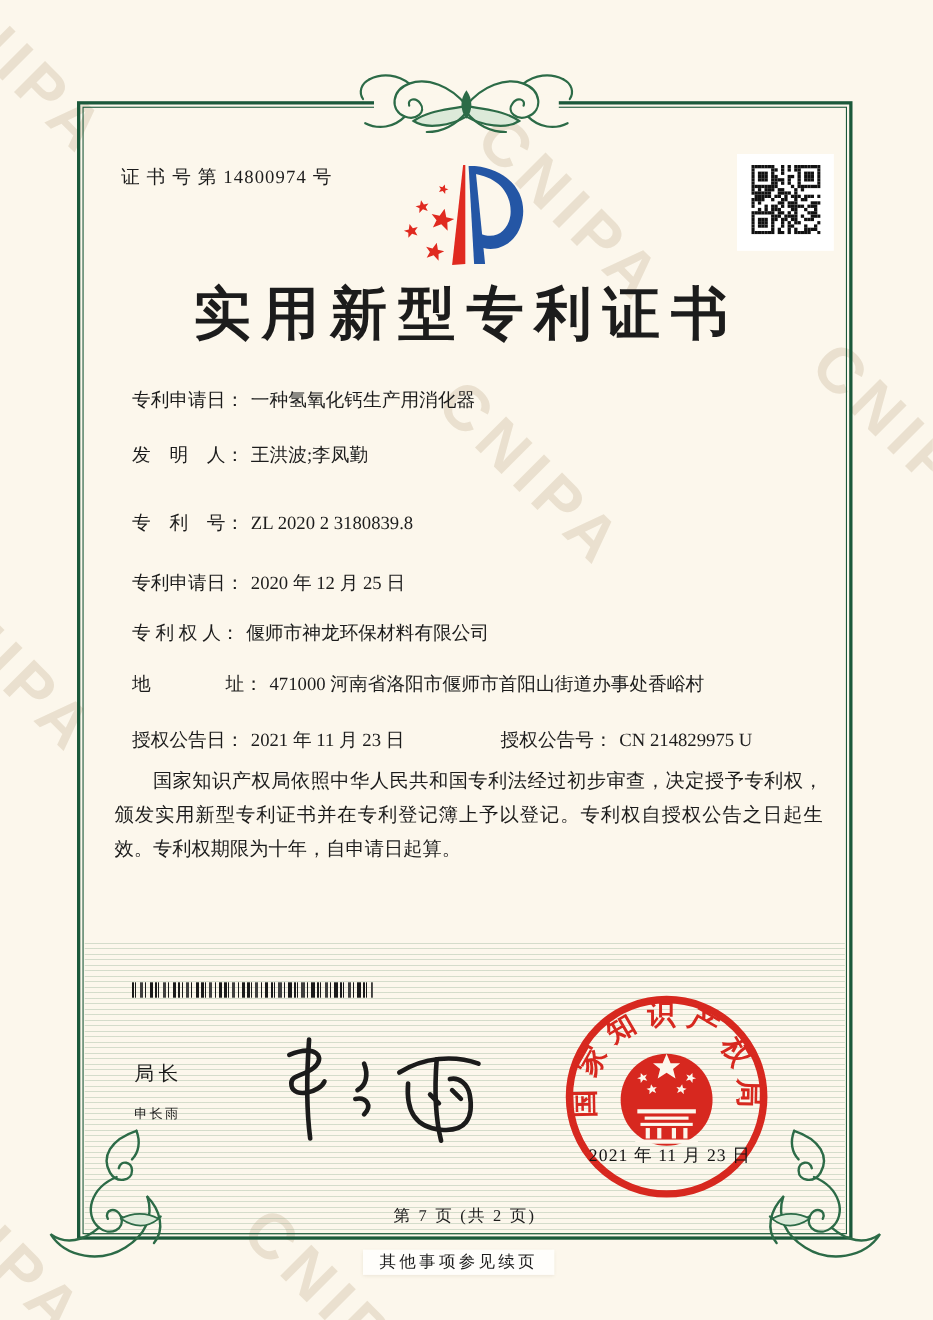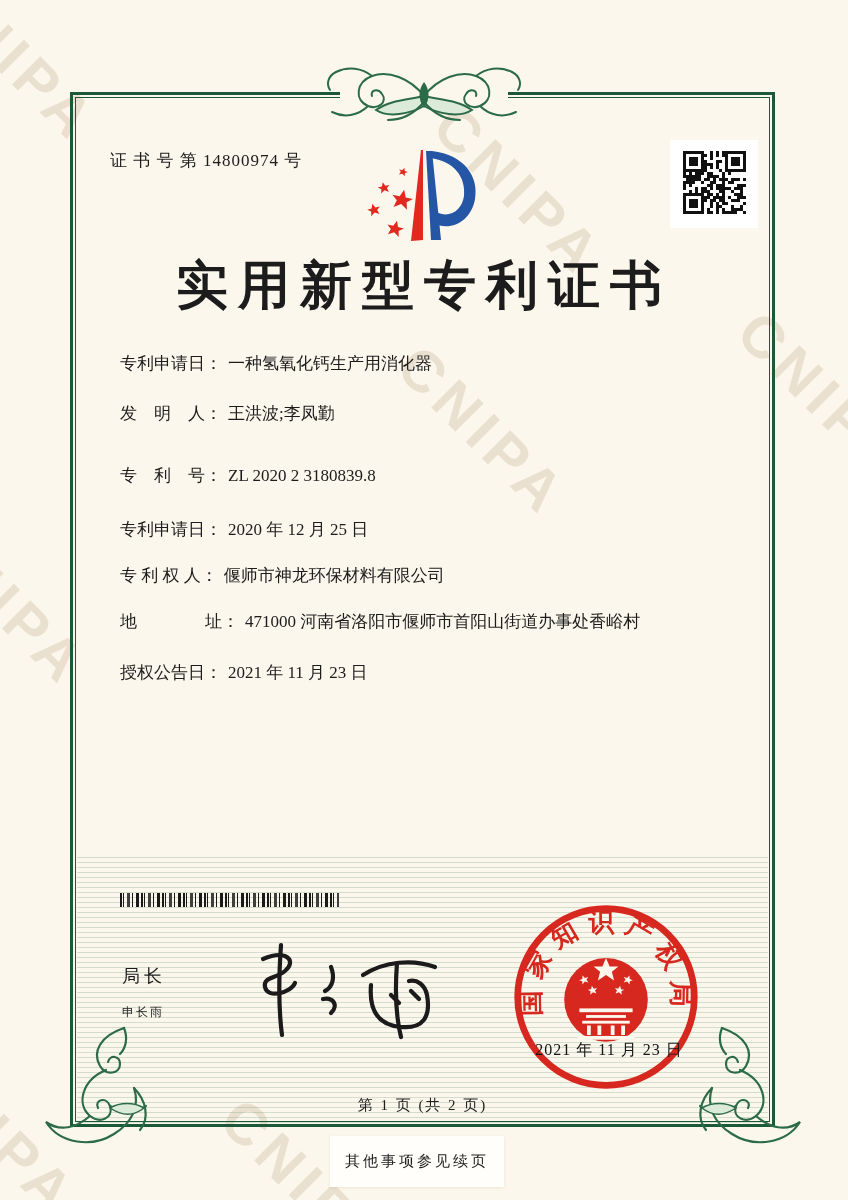--- a/index.html
+++ b/index.html
@@ -32,21 +32,21 @@
   .barcode{left:120px;top:893px;width:219px;height:14px;z-index:2;
     background:repeating-linear-gradient(90deg,#1a1a1a 0 2px,transparent 2px 3px,#1a1a1a 3px 4px,
     transparent 4px 7px,#40403f 7px 10px,transparent 10px 12px,#1a1a1a 12px 13px,transparent 13px 16px,
     #1a1a1a 16px 19px,transparent 19px 21px)}
   .signer-title{left:122px;top:964px;font-size:18px;letter-spacing:4px;z-index:2}
   .signer-name{left:122px;top:1004px;font-size:12px;letter-spacing:2px;z-index:2}
   .signature{left:235px;top:933px;z-index:2}
   .seal{left:511px;top:902px;width:190px;height:190px;z-index:3}
   .seal-date{left:524px;top:1040px;width:170px;text-align:center;font-size:16px;z-index:3;color:#141414;letter-spacing:1px}
   .page-indicator{left:0;top:1096px;width:845px;text-align:center;font-size:15px;letter-spacing:2px;z-index:2}
-  .note{left:330px;top:1136px;background:#fffefb;padding:16px 15px;font-size:15px;
+  .note{left:330px;top:1136px;background:#fffefb;padding:2px 15px;font-size:15px;
         letter-spacing:3px;z-index:4;box-shadow:0 1px 3px rgba(120,110,80,.12)}
   .orn{z-index:2}
   .orn-br{transform:scaleX(-1)}
 </style>
 </head>
 <body>
 
 <span class="wm" style="left:-38px;top:-42px">CNIPA</span>
 <span class="wm" style="left:468px;top:92px">CNIPA</span>
 <span class="wm" style="left:772px;top:298px">CNIPA</span>
@@ -383,24 +383,28 @@
     <span>专利申请日：</span><span class="fvalue">2020 年 12 月 25 日</span>
   </div>
   <div class="frow" style="top:212px">
     <span>专 利 权 人：</span><span class="fvalue">偃师市神龙环保材料有限公司</span>
   </div>
   <div class="frow" style="top:258px">
     <span>地　　　　址：</span><span class="fvalue">471000 河南省洛阳市偃师市首阳山街道办事处香峪村</span>
   </div>
   <div class="frow" style="top:309px;width:640px">
     <span>授权公告日：</span><span class="fvalue">2021 年 11 月 23 日</span>
+    <span class="grant2">
+      <span>授权公告号：</span><span class="fvalue">CN 214829975 U</span>
+    </span>
   </div>
 </div>
 
 <div class="abs bodytext">
+  <p>国家知识产权局依照中华人民共和国专利法经过初步审查，决定授予专利权，颁发实用新型专利证书并在专利登记簿上予以登记。专利权自授权公告之日起生效。专利权期限为十年，自申请日起算。</p>
 </div>
 
 <div class="abs barcode"></div>
 
 <div class="abs signer-title">局长</div>
 <div class="abs signer-name">申长雨</div>
 
 <svg class="abs signature" width="230" height="115" viewBox="0 0 230 115">
   <g stroke="#1b1b1b" stroke-width="4.2" fill="none" stroke-linecap="round" stroke-linejoin="round">
     <path d="M46,12 C44,40 43,72 47,102"></path>
@@ -435,14 +439,14 @@
       <rect x="80" y="130" width="4" height="10"></rect>
       <rect x="91" y="130" width="4" height="10"></rect>
       <rect x="105" y="130" width="4" height="10"></rect>
       <rect x="116" y="130" width="4" height="10"></rect>
       <rect x="70" y="141" width="60" height="4"></rect>
     </g>
   </g>
 </svg>
 <div class="abs seal-date">2021 年 11 月 23 日</div>
 
-<div class="abs page-indicator">第 1 页 (共 2 页)</div>
+<div class="abs page-indicator">第 7 页 (共 2 页)</div>
 <div class="abs note">其他事项参见续页</div>
 
 </body></html>

